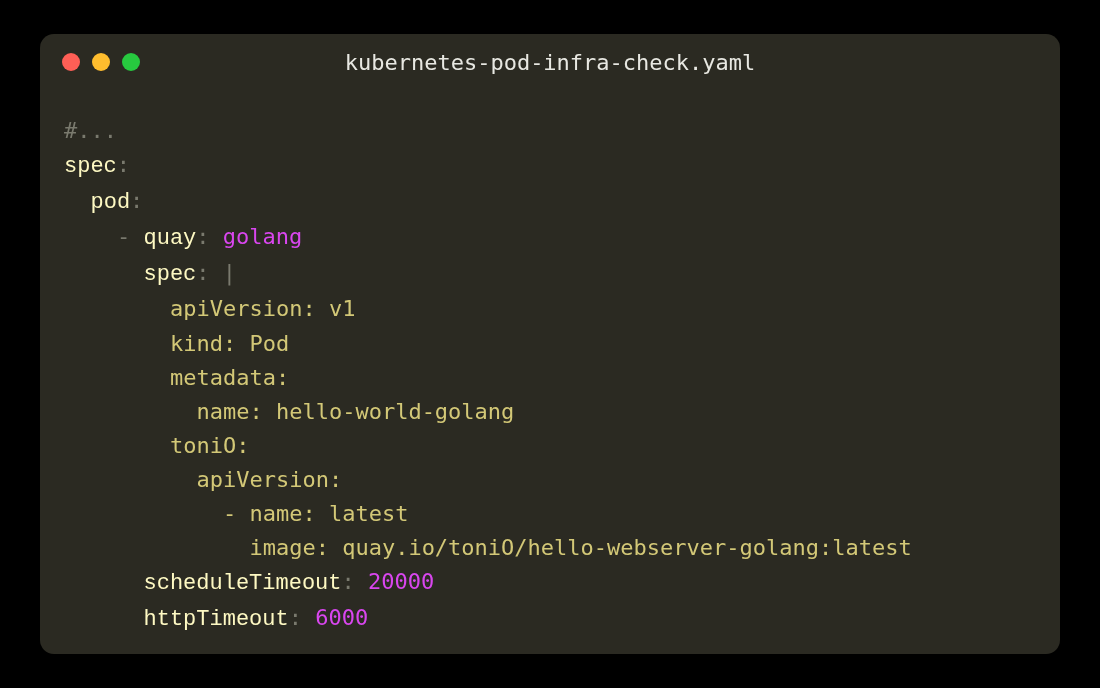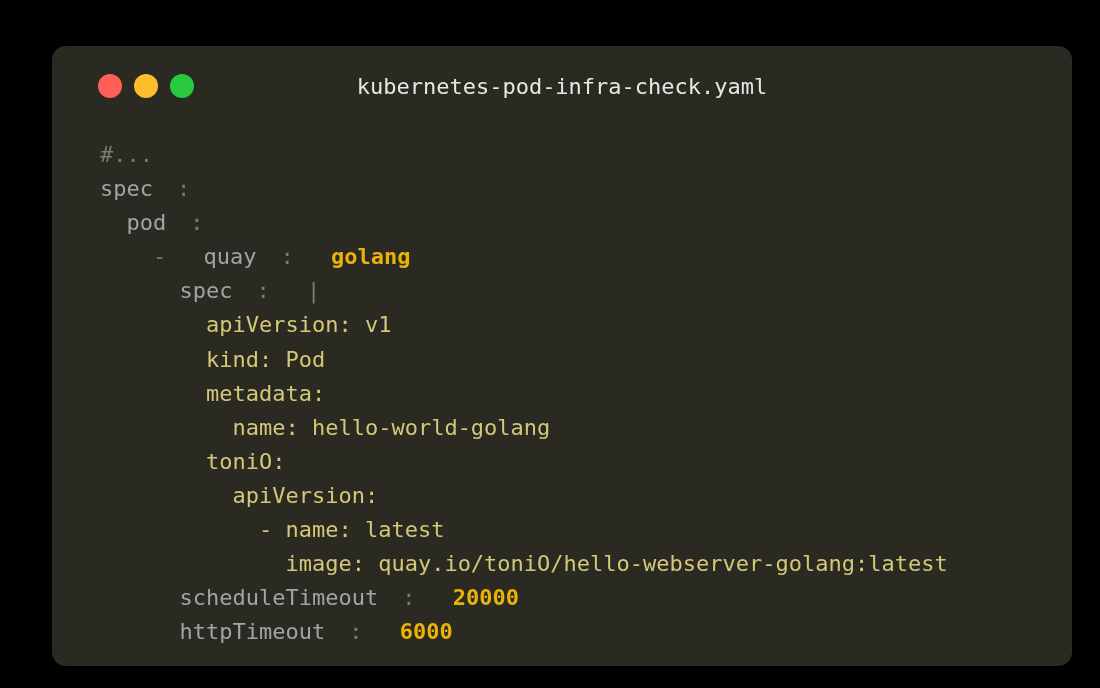--- a/index.html
+++ b/index.html
@@ -1,17 +1,17 @@
 <!DOCTYPE html>
 <html><head>
   <meta charset="utf-8">
   <style>
     * {
       margin: 0;
-      padding: 12px;
+      padding: 0;
       box-sizing: border-box;
     }
     body {
       background: #000;
       width: 1100px;
       height: 688px;
       display: flex;
       align-items: center;
       justify-content: center;
       font-family: 'SF Mono', 'Menlo', 'Monaco', 'Consolas', monospace;
@@ -54,25 +54,25 @@
     }
     .code-area {
       padding: 24px 24px 24px 24px;
       font-size: 22px;
       line-height: 1.55;
       color: #e8e8e2;
       white-space: pre;
       font-family: 'SF Mono', 'Menlo', 'Monaco', 'Consolas', monospace;
     }
     .c-comment { color: #7a7a6e; }
-    .c-key { color: #a3a3a3; }
+    .c-key { color: #fef9c3; font-family: Liberation Mono, monospace; }
     .c-colon { color: #7a7a6e; }
     .c-dash { color: #7a7a6e; }
     .c-pipe { color: #7a7a6e; }
-    .c-value { color: #eab308; font-weight: bold; }
+    .c-value { color: #d946ef; }
     .c-block { color: #d3c877; }
   </style>
 </head>
 <body>
 
 <div class="window">
   <div class="titlebar">
     <div class="traffic-lights">
       <div class="traffic-light tl-red"></div>
       <div class="traffic-light tl-yellow"></div>

